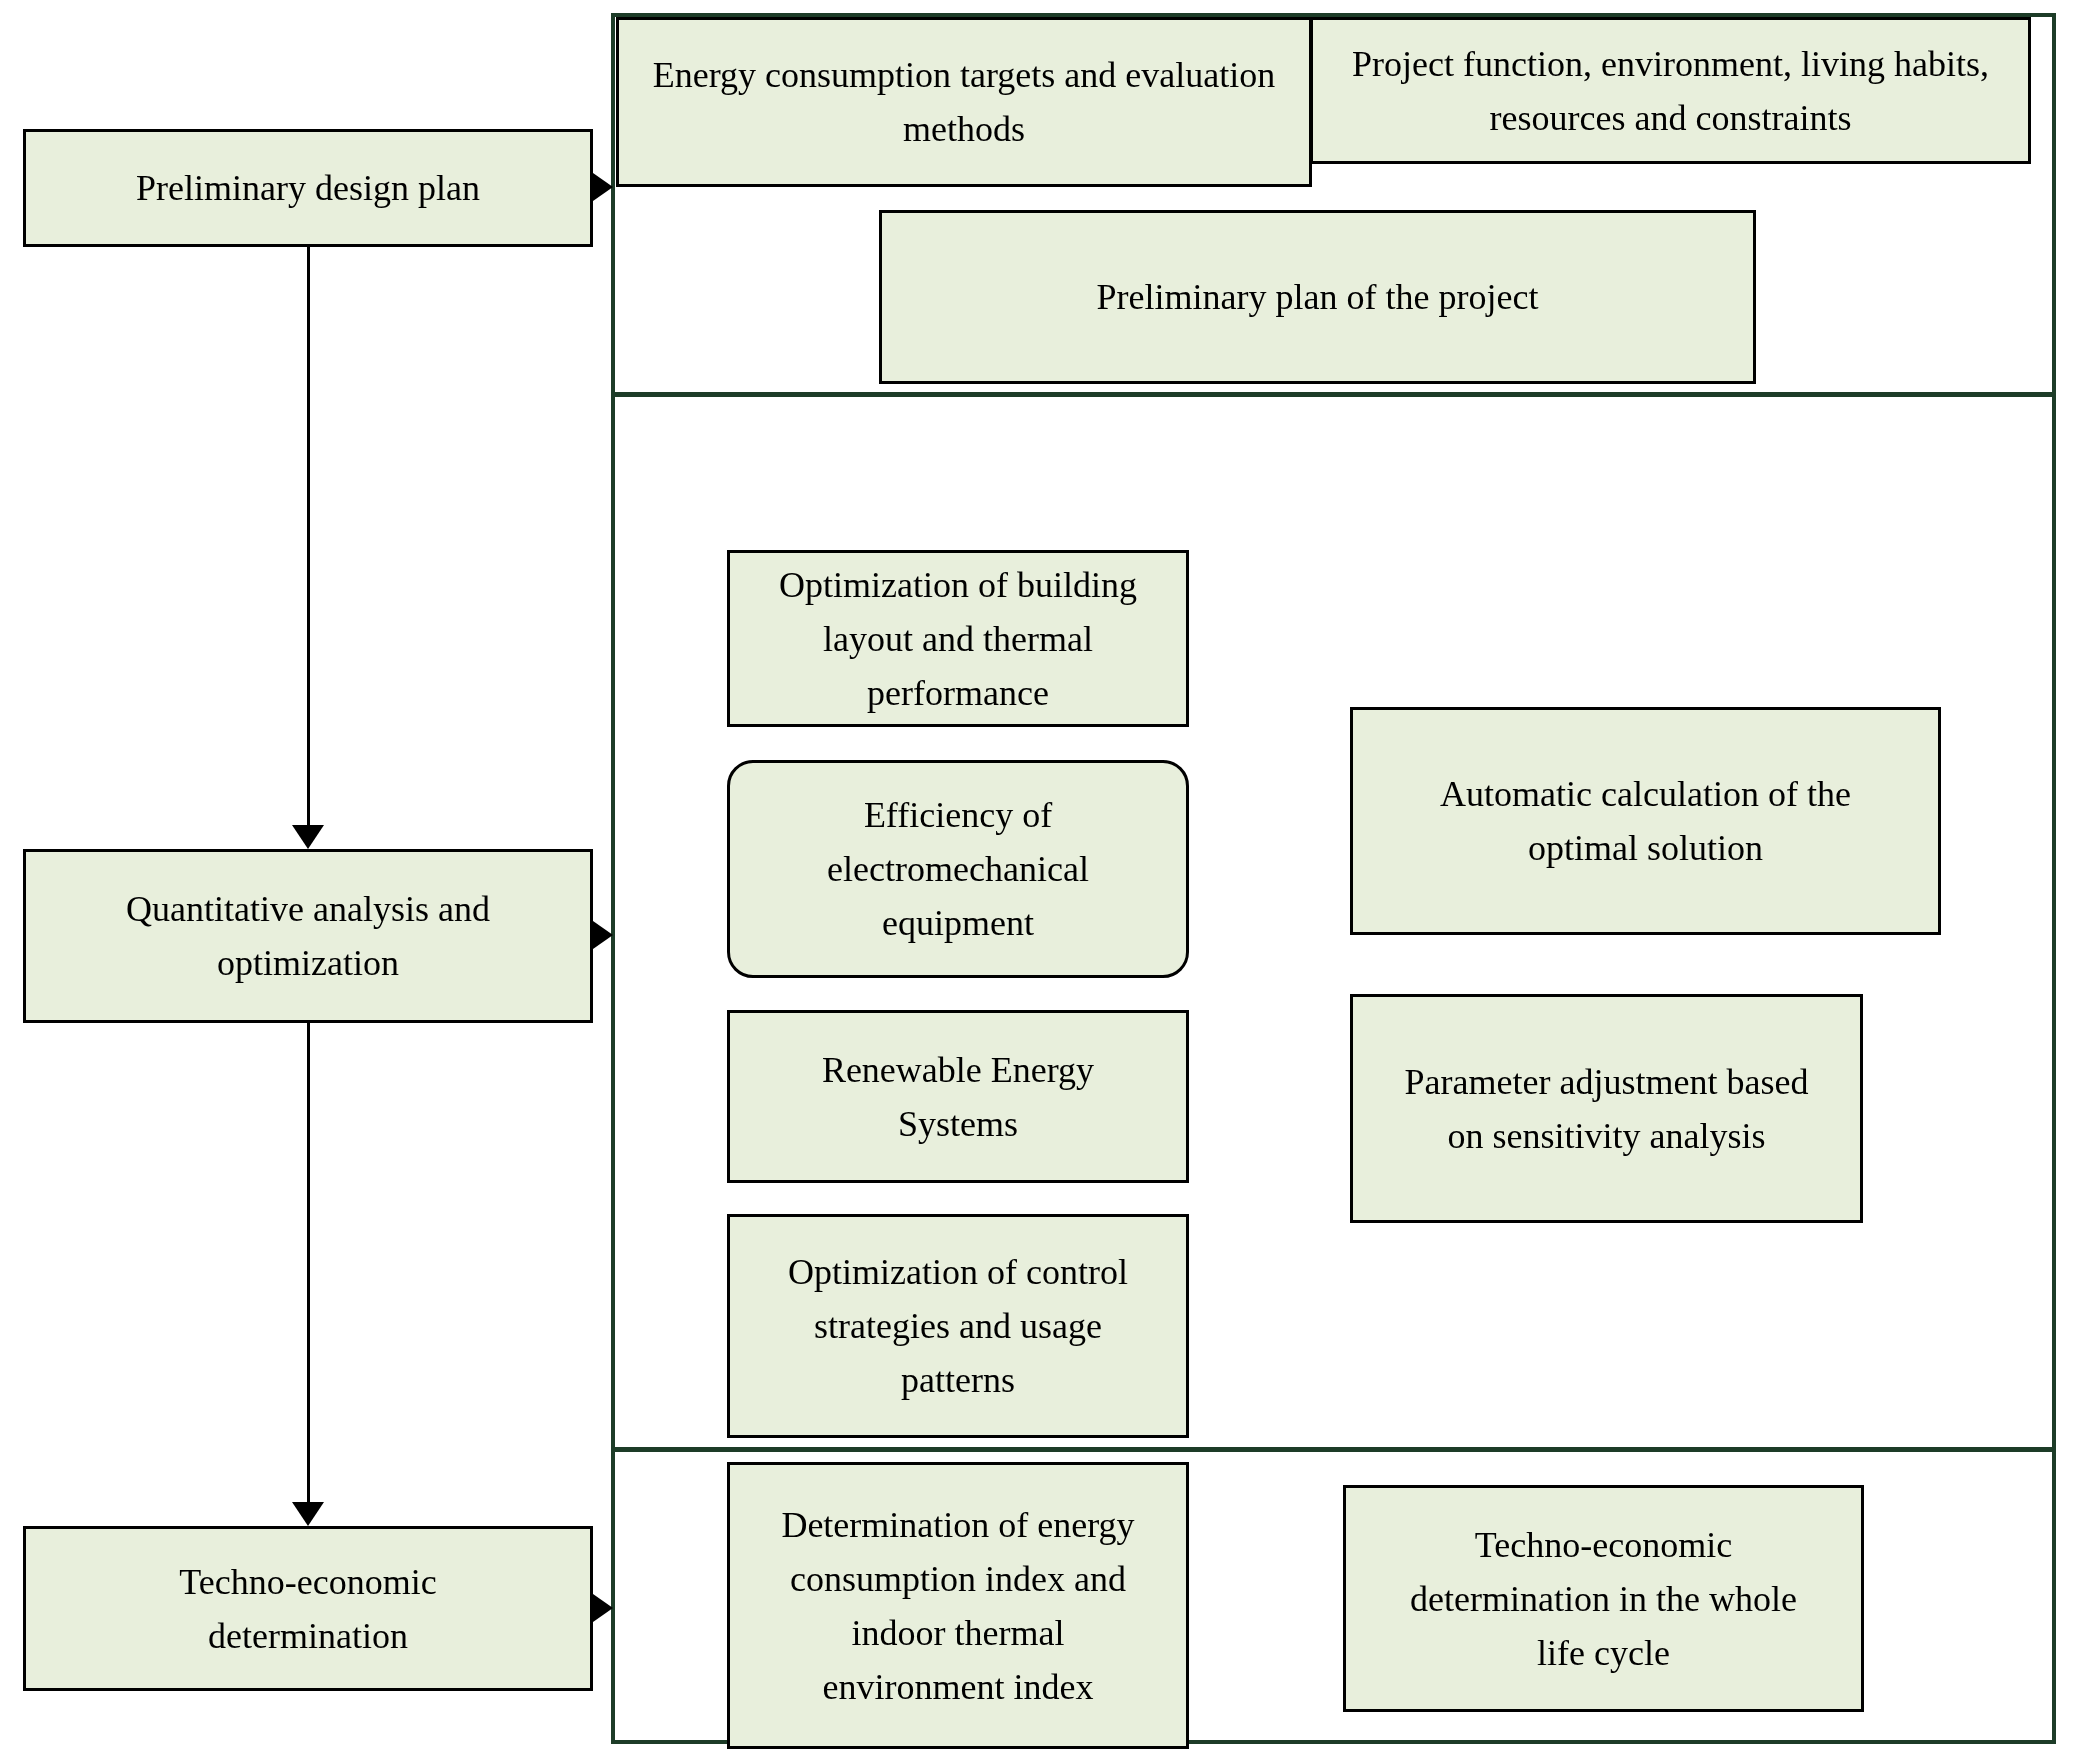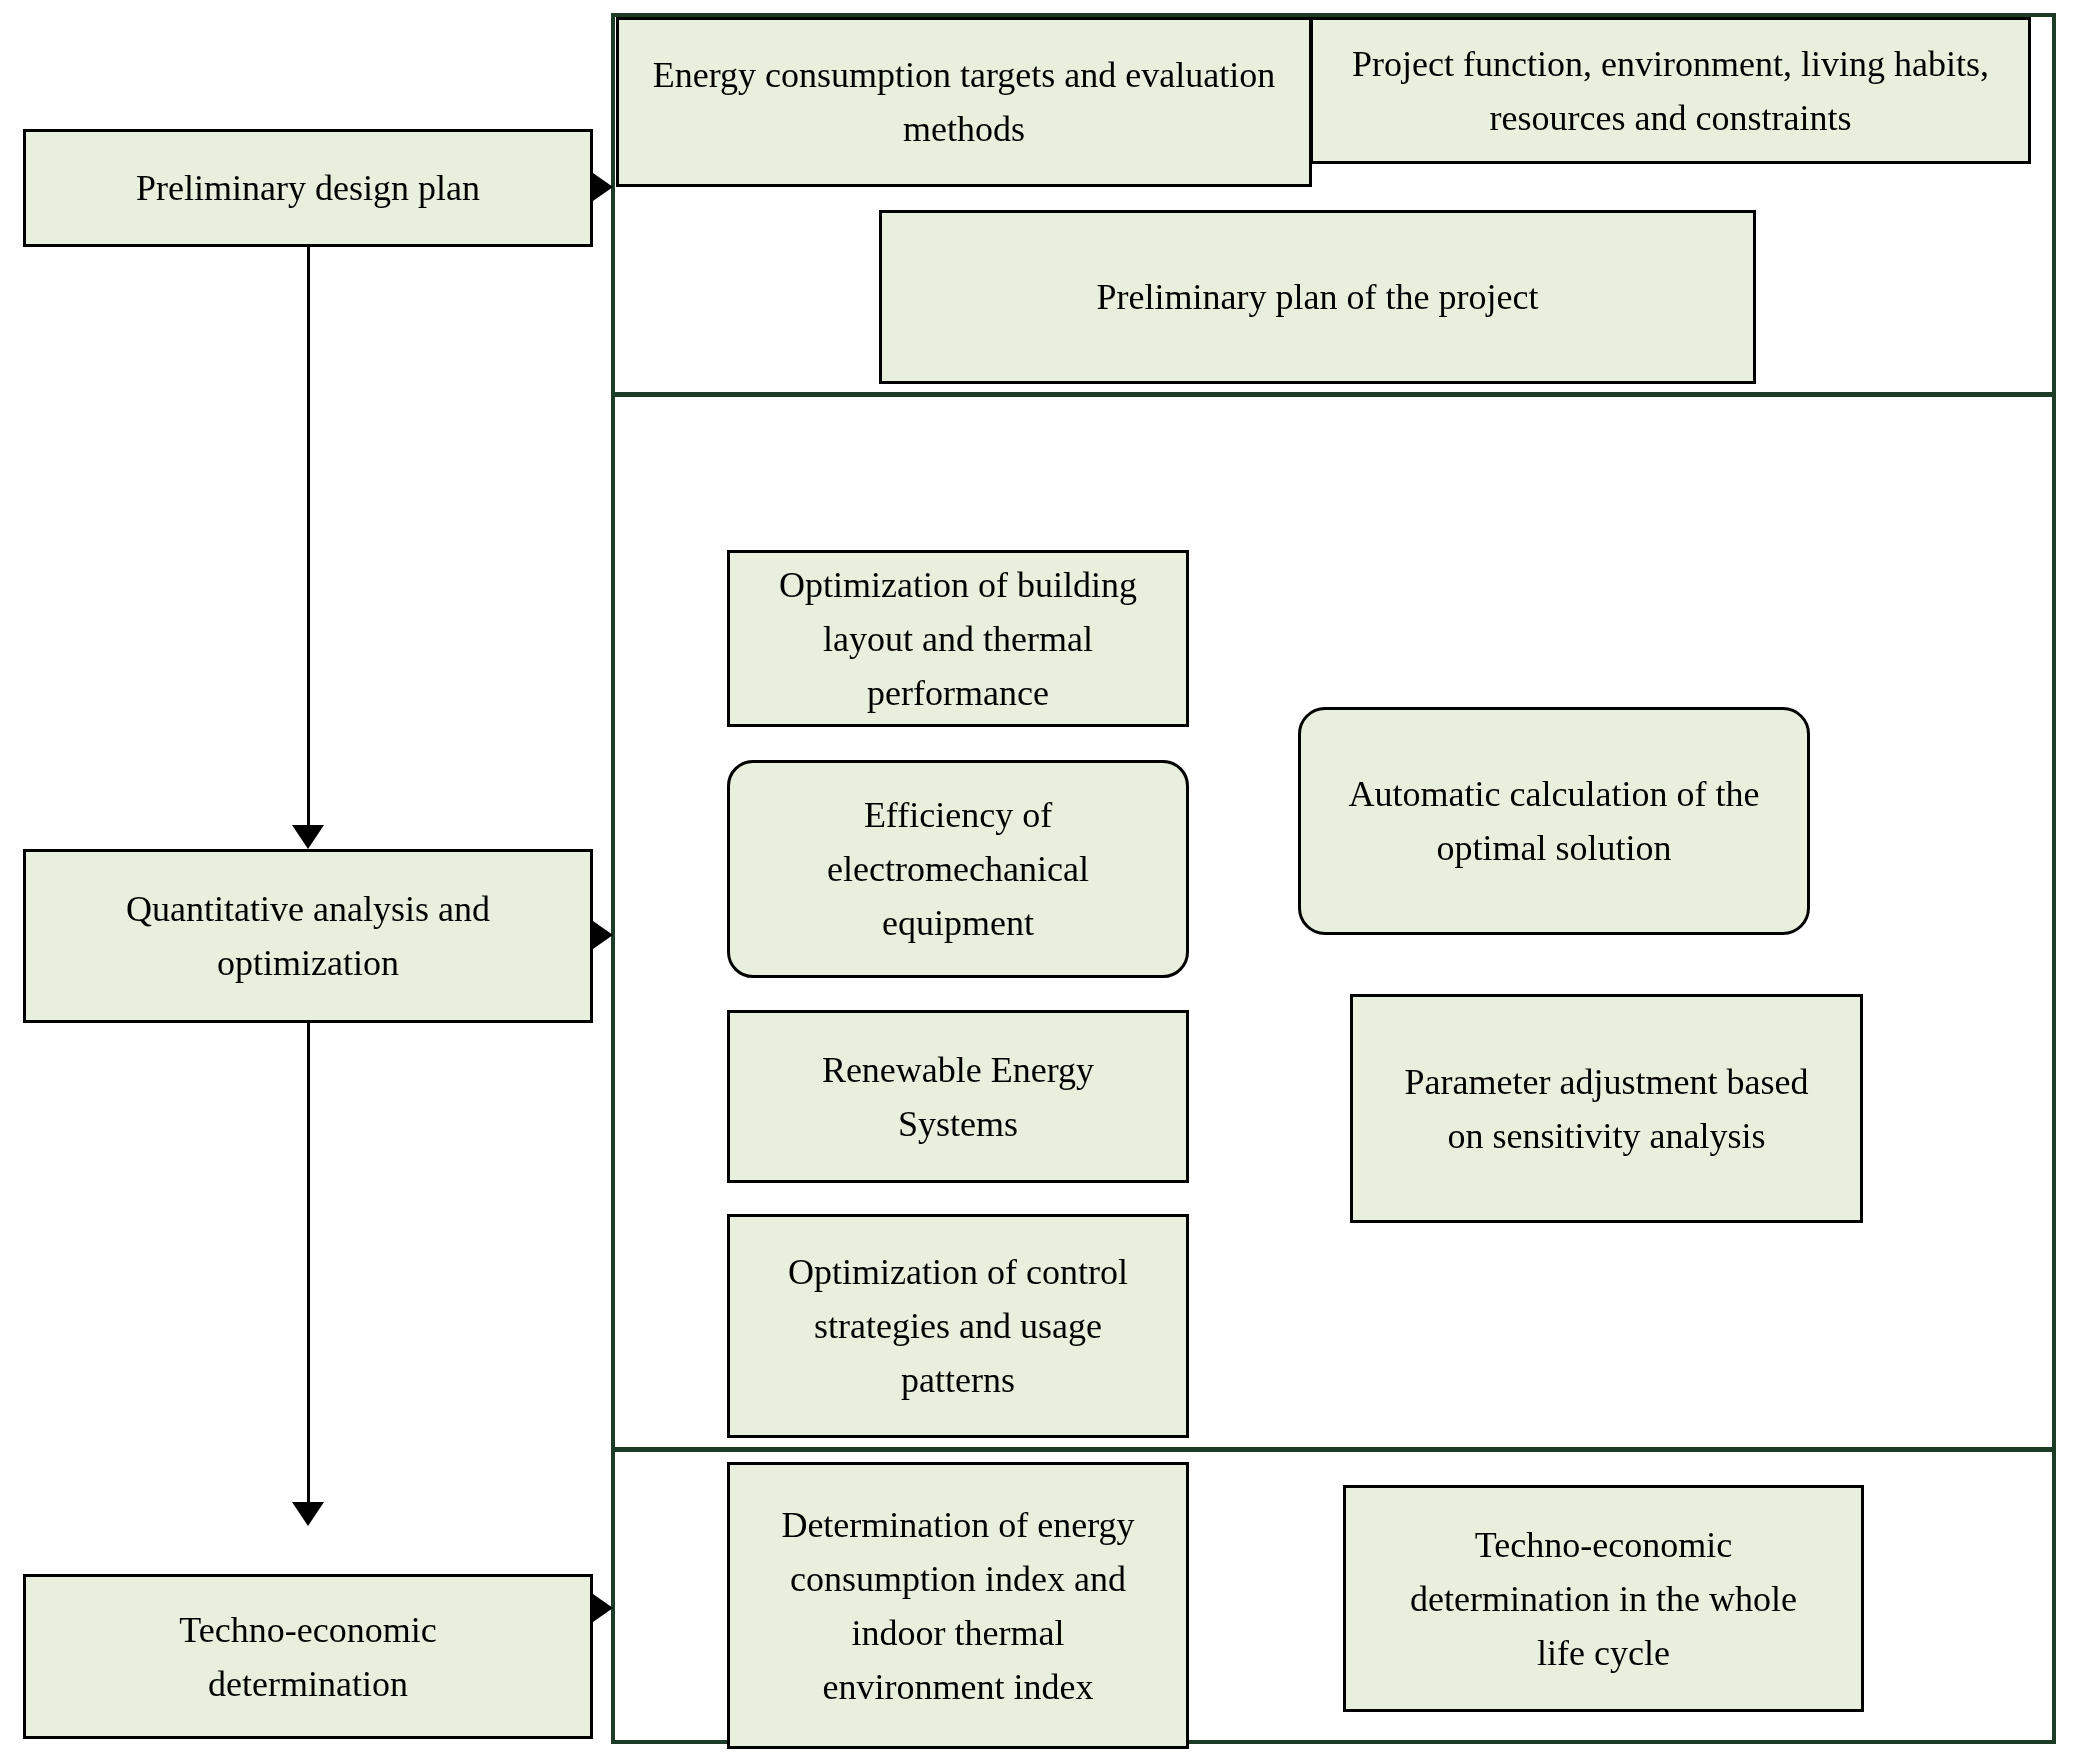--- a/index.html
+++ b/index.html
@@ -22,21 +22,21 @@
     position:absolute;
     box-sizing:border-box;
     background:var(--box_fill);
     border:3.3px solid var(--box_border);
     display:flex;align-items:center;justify-content:center;
     text-align:center;
     font-size:36px;line-height:1.5;
     padding:0 32px;
   }
   .pad60{padding:0 40px;}
-  .pad80{padding:0 53px;margin-top:48px;}
+  .pad80{padding:0 53px;}
 
   .panel{
     position:absolute;
     box-sizing:border-box;
     border:4.6px solid var(--panel_border);
     left:611px;top:13.2px;width:1445px;height:1731px;
     background:transparent;
   }
   .separator{
     position:absolute;
@@ -68,21 +68,21 @@
   #t1{left:616px;top:17px;width:696px;height:170px;}
   #t2{left:1298px;top:17px;width:721px;height:147px;margin-left:12px;}
   #t3{left:879px;top:210px;width:877px;height:174px;}
 
   
   #m1{left:872px;top:404px;width:877px;height:111px;}
   #m2{left:727px;top:550px;width:462px;height:177px;}
   #m3{left:727px;top:760px;width:462px;height:218px;border-radius:26px;}
   #m4{left:727px;top:1010px;width:462px;height:173px;}
   #m5{left:727px;top:1214px;width:462px;height:224px;}
-  #r1{left:1298px;top:707px;width:512px;height:228px;border-radius:27px;}
+  #r1{left:1350px;top:707px;width:591px;height:228px;}
   #r2{left:1350px;top:994px;width:513px;height:229px;}
 
   
   #m6{left:727px;top:1462px;width:462px;height:287px;}
   #r3{left:1343px;top:1485px;width:521px;height:227px;}
 
   
   #vline1{left:307px;top:247px;height:578px;}
   #varrow1{left:292px;top:825px;}
   #vline2{left:307px;top:1023px;height:480px;}

